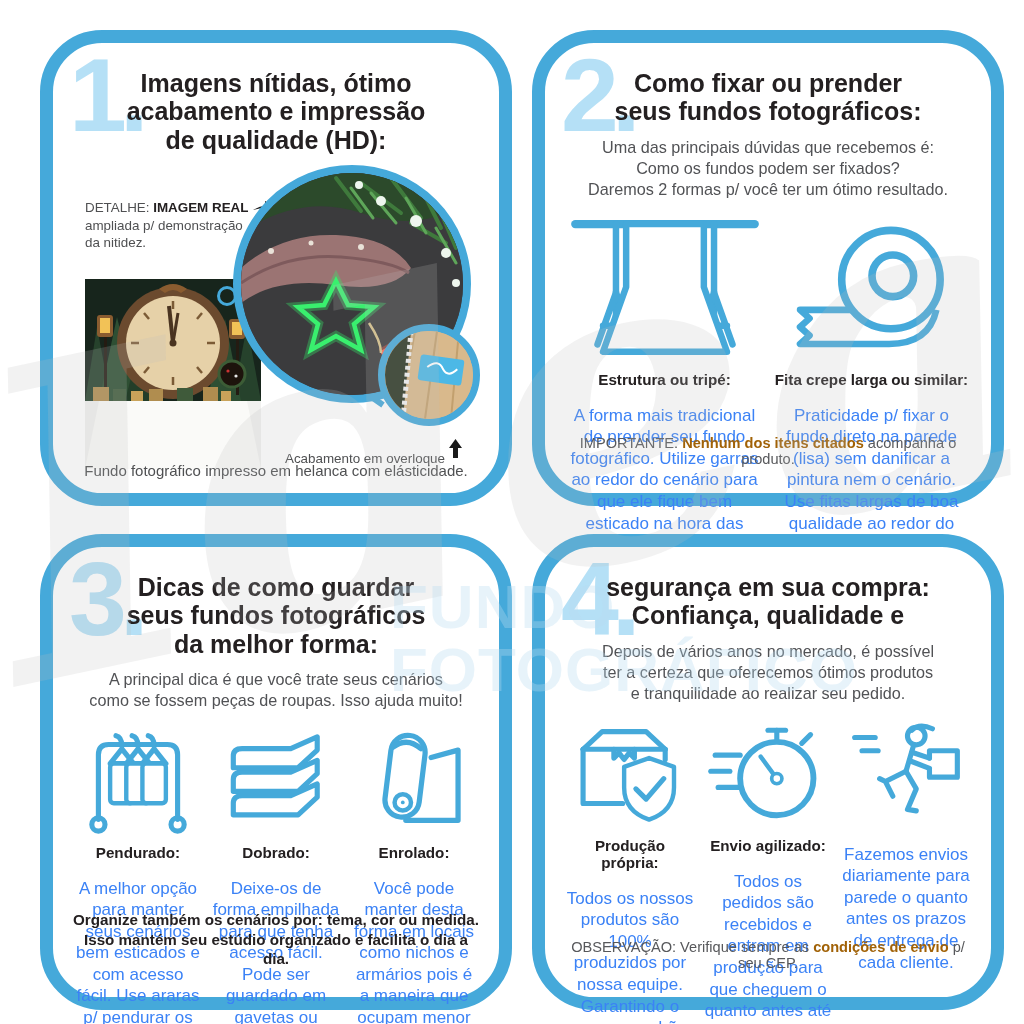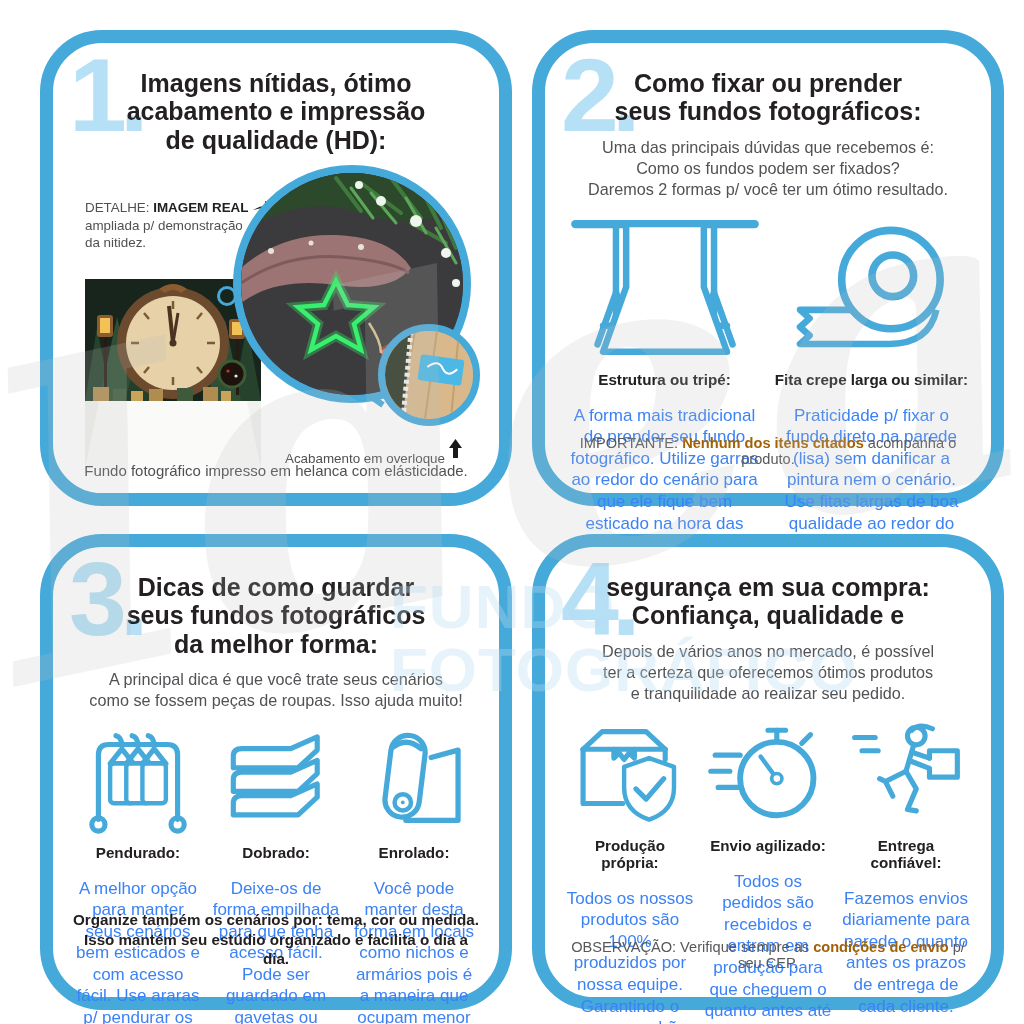--- a/index.html
+++ b/index.html
@@ -371,21 +371,20 @@
               <path d="M88 18 Q98 8 116 16"></path>
               <path d="M90 40 L80 74"></path>
               <path d="M88 48 L112 56"></path>
               <path d="M86 60 L112 70"></path>
               <path d="M112 46 L150 46 L150 82 L112 82 L112 72 M112 56 L112 46" fill="none"></path>
               <path d="M80 74 L52 88 L62 108 M52 88 L44 84"></path>
               <path d="M80 74 L94 98 L82 126 L94 128"></path>
             </g>
           </svg>
         </div>
-        <div class="ilabel">Entrega confiável:</div>
         <div class="idesc">Fazemos envios diariamente para parede o quanto antes os prazos de entrega de cada cliente.</div>
       </div>
     </div>
     <div class="note">
       <span>OBSERVAÇÃO: Verifique sempre as </span><b>condições de envio</b><span> p/ seu CEP.</span>
     </div>
   </div>
 
   <div class="wm-script">Ideal</div>
   <div class="wm-block">

